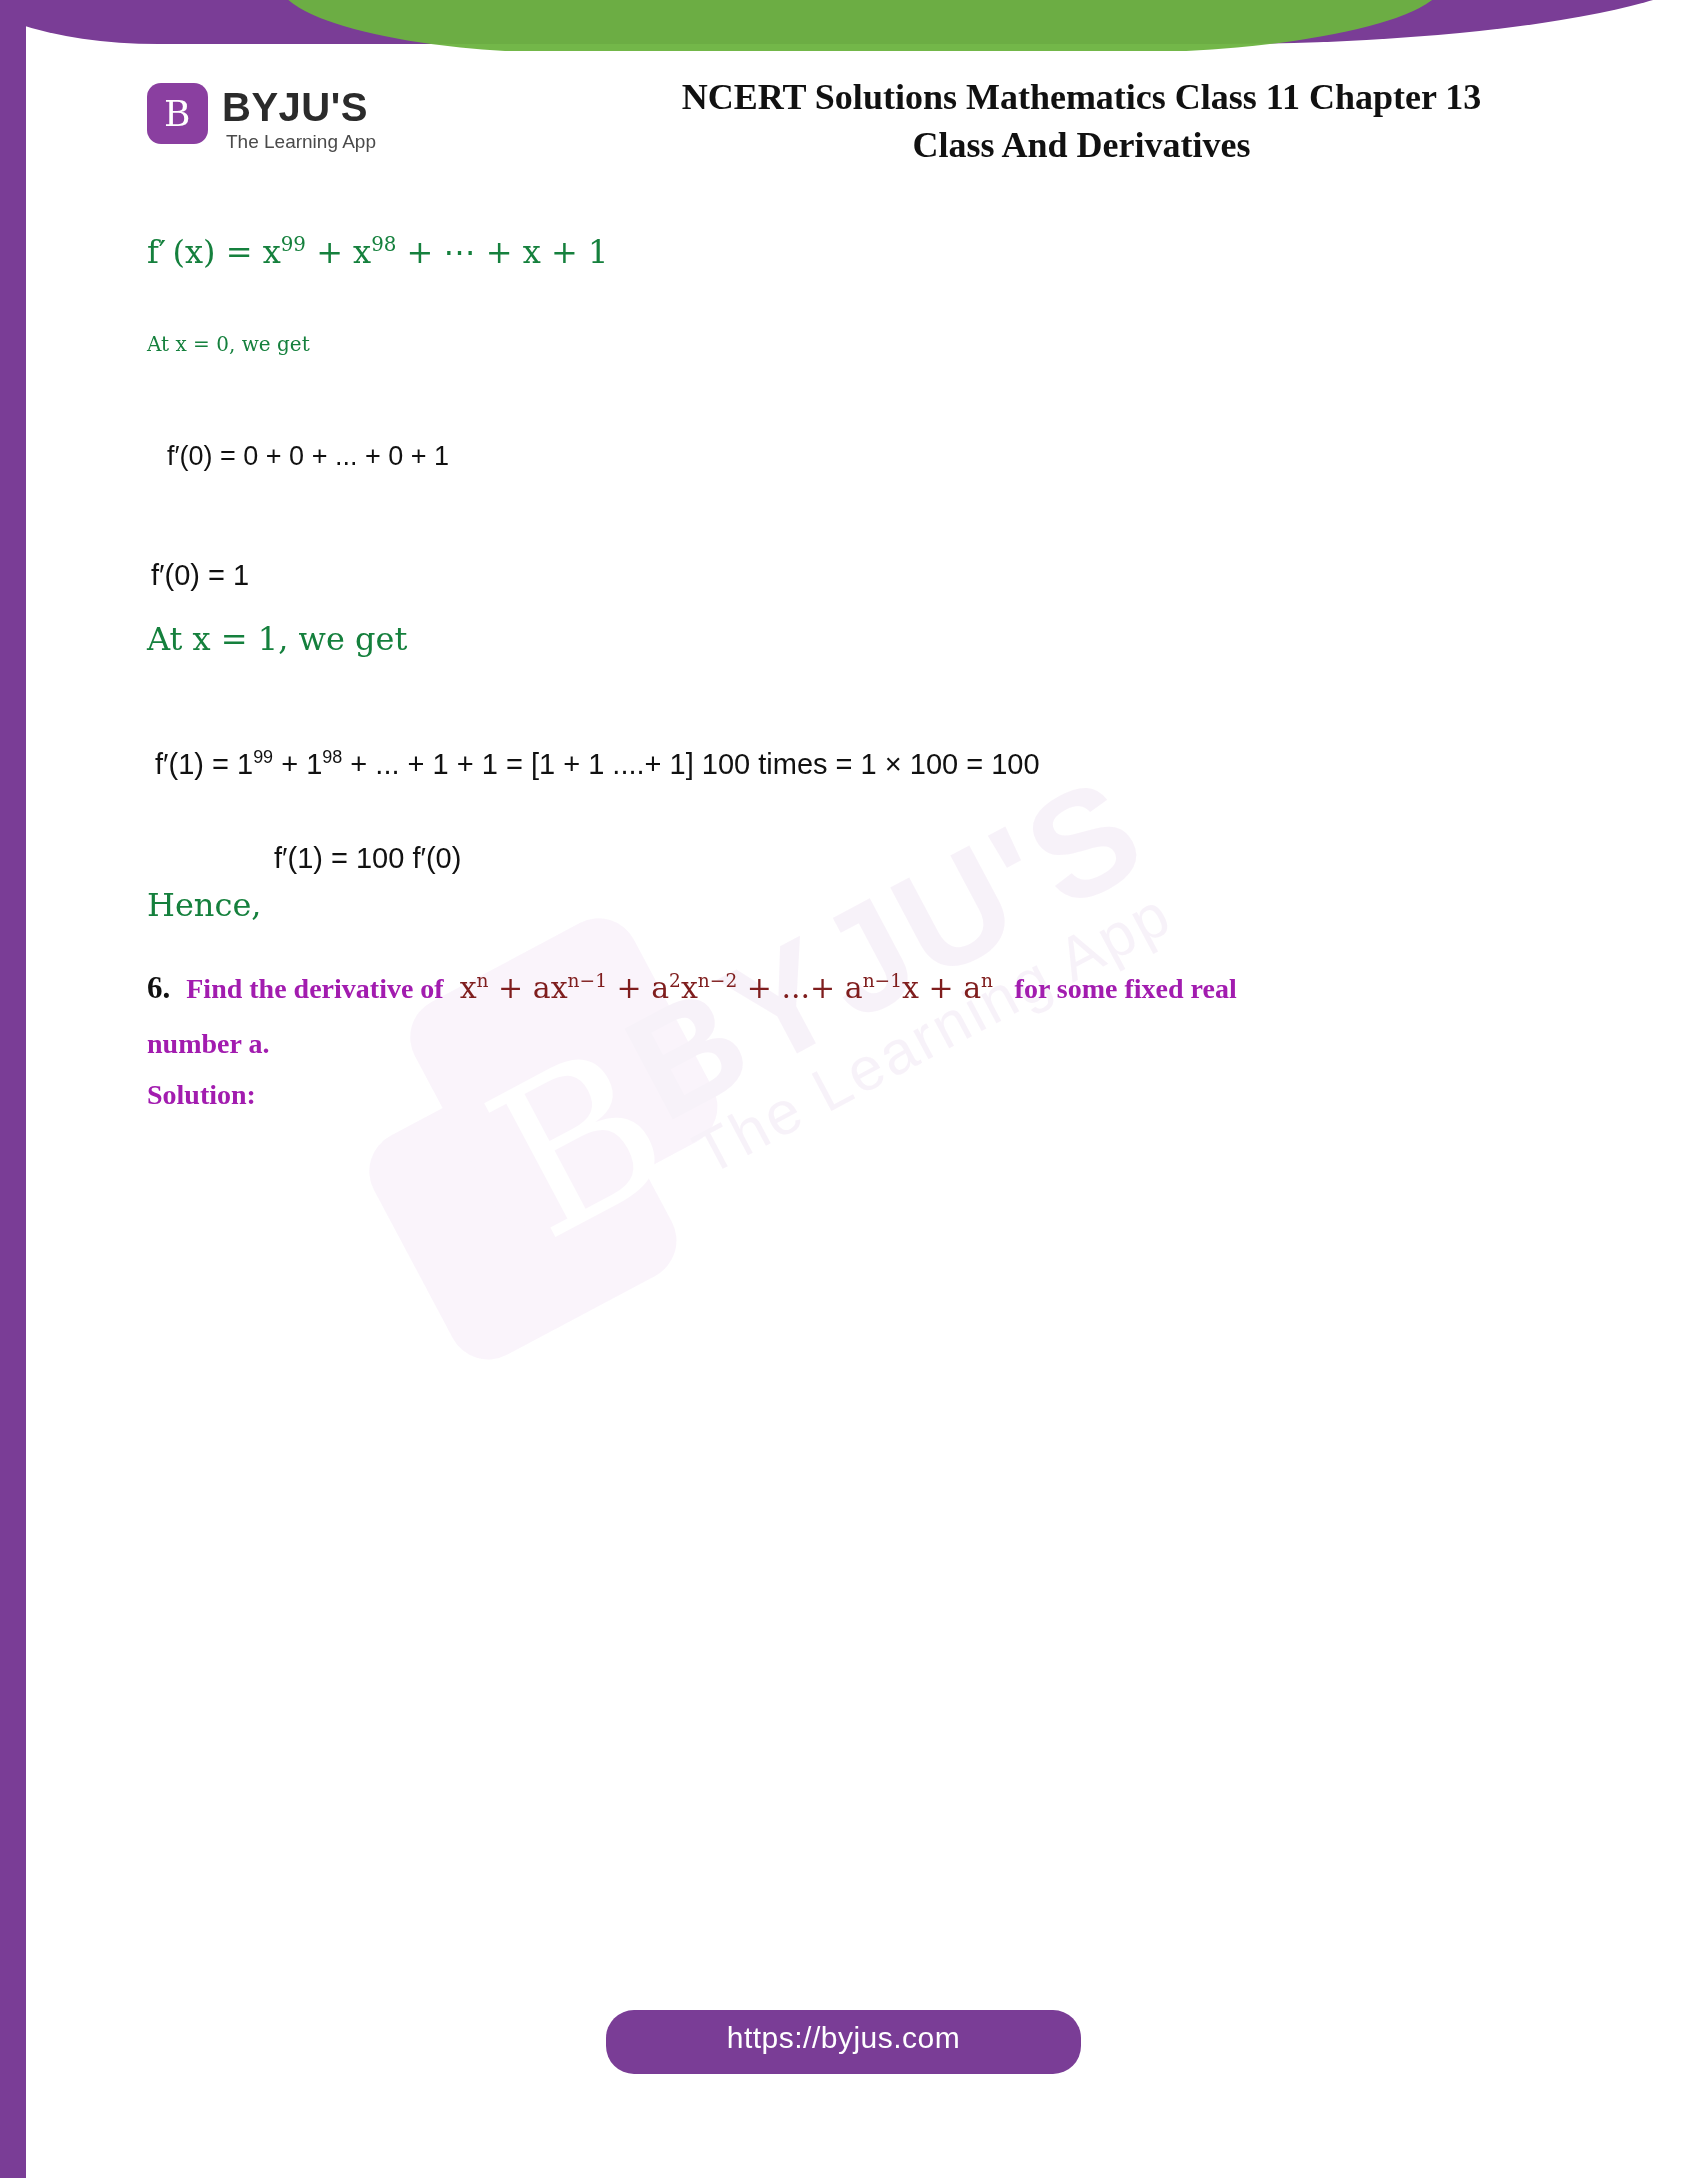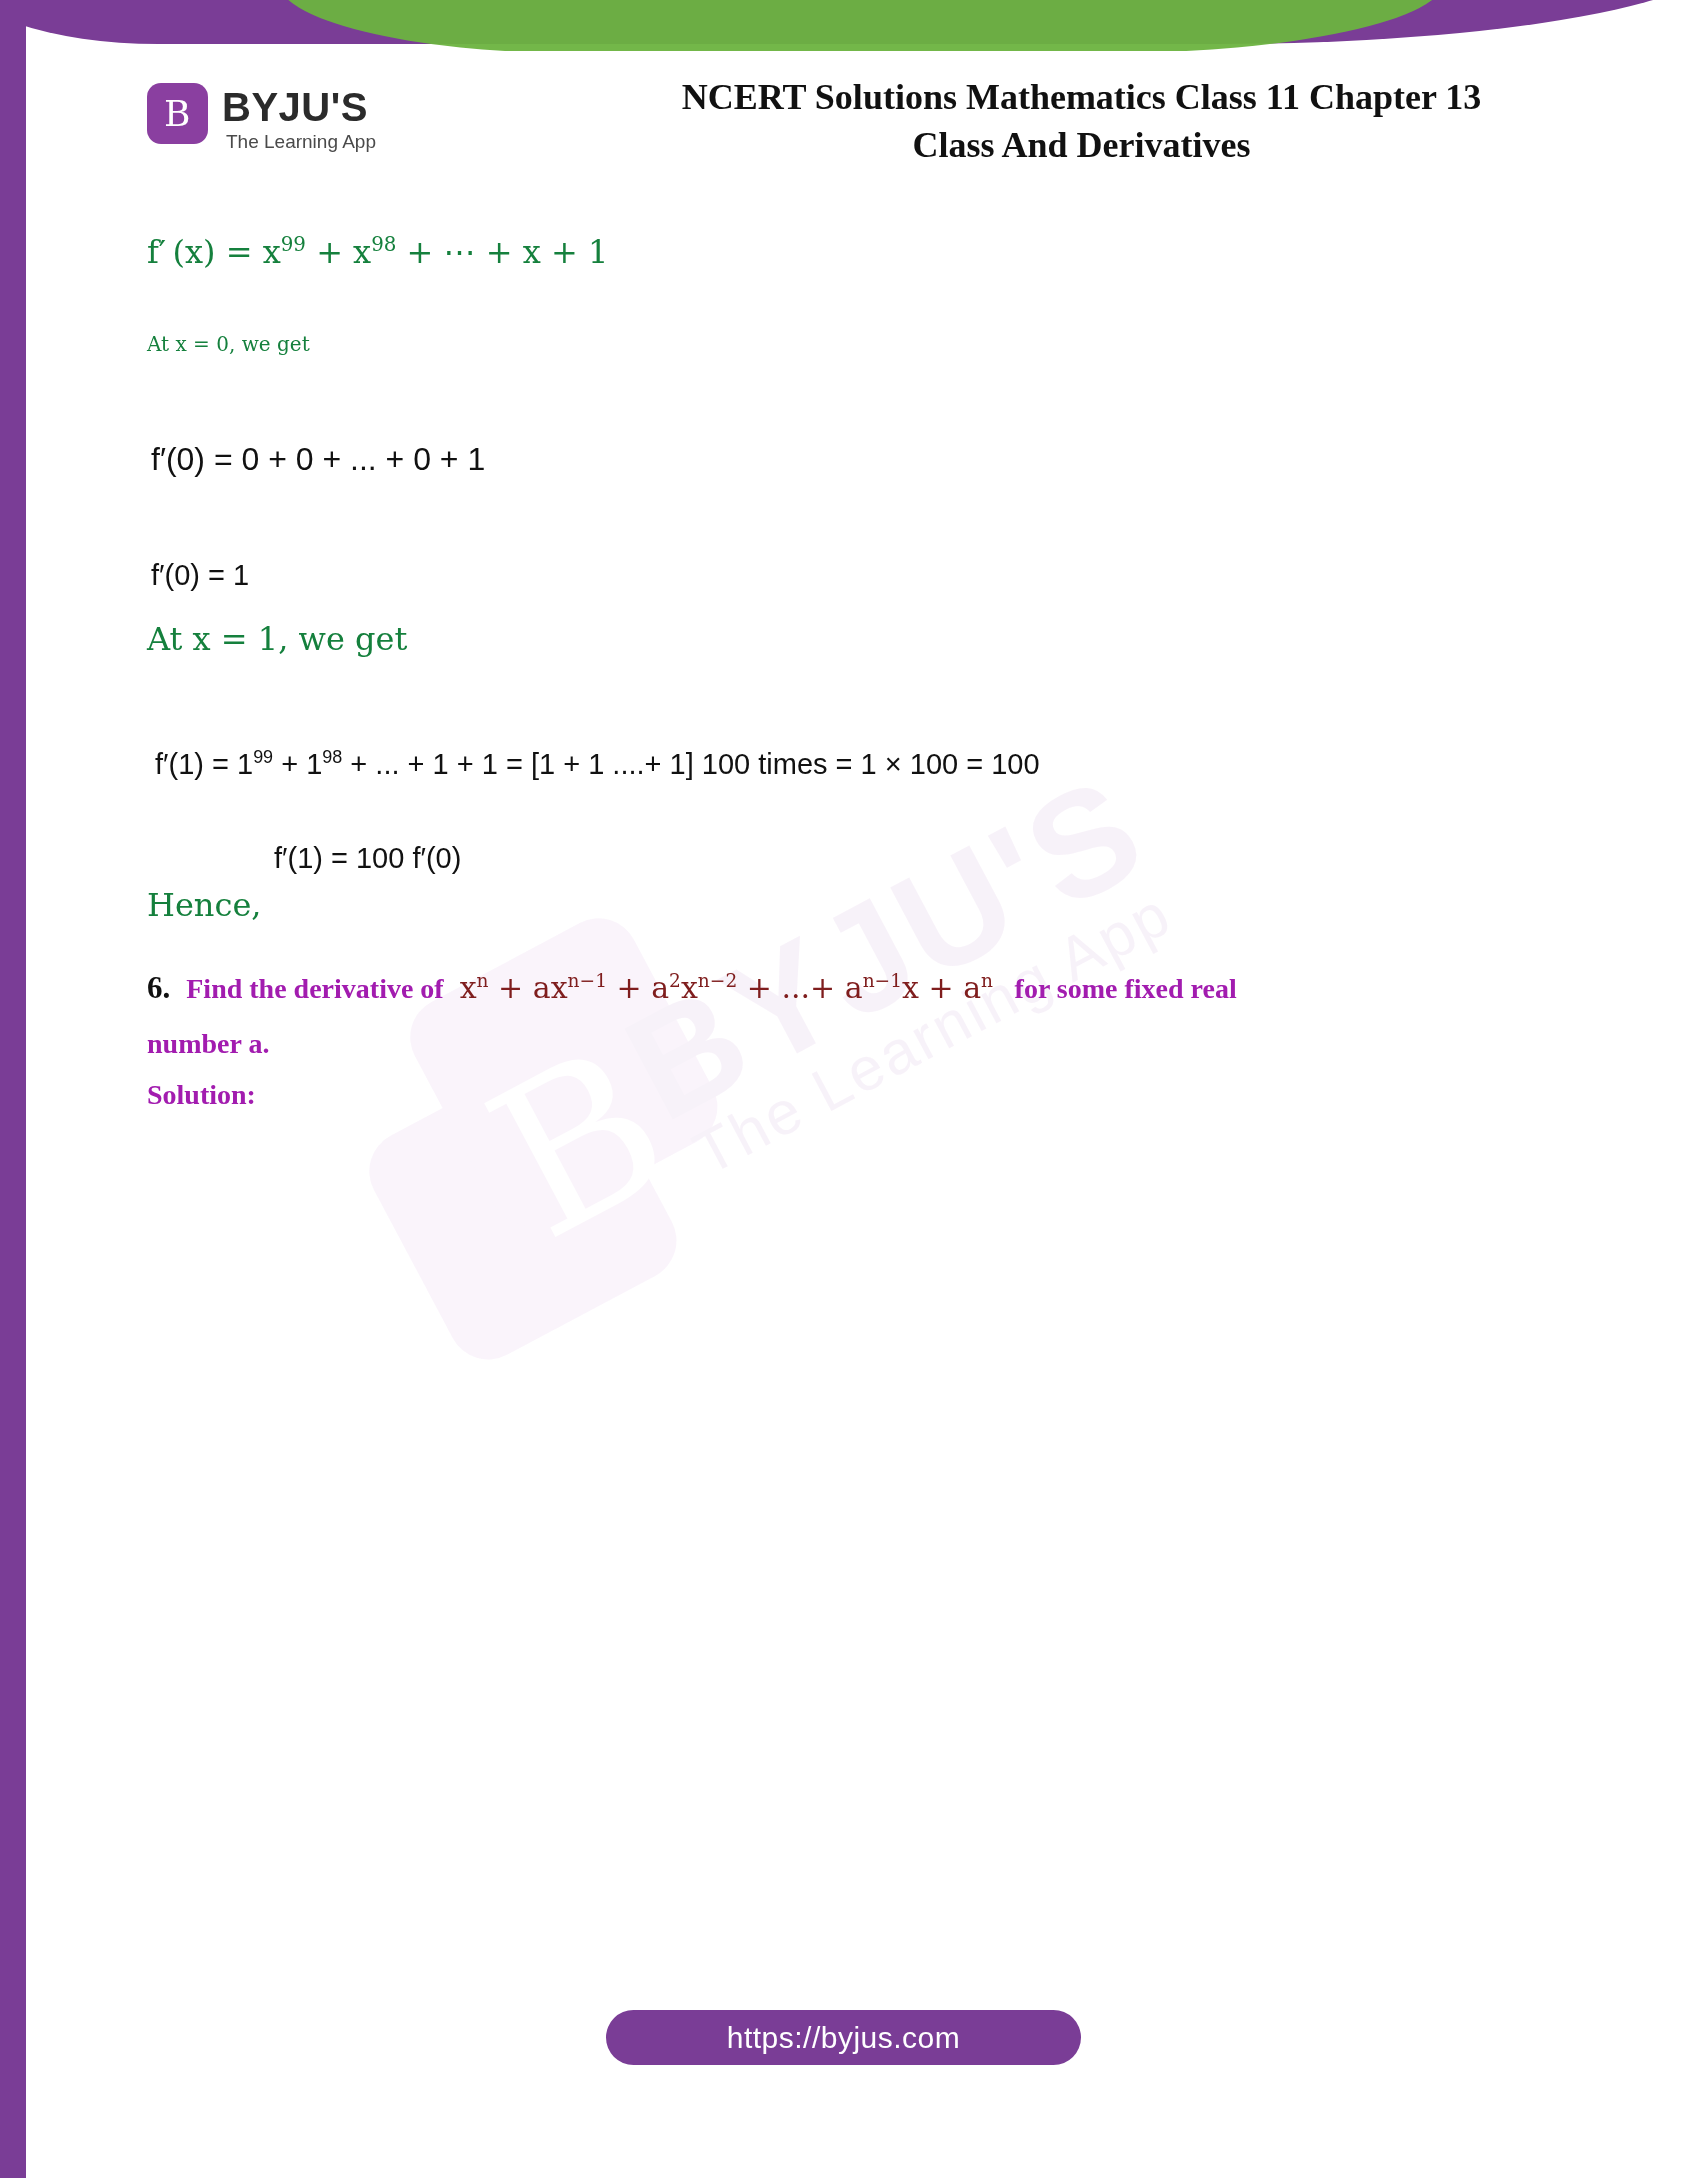--- a/index.html
+++ b/index.html
@@ -190,21 +190,21 @@
     font-family: "DejaVu Serif", serif;
     font-size: 30px;
     color: #7f1d1d;
     font-weight: normal;
   }
 
   
   .footer-btn {
     position: absolute;
     left: 606px; top: 2010px;
-    width: 475px; height: 55px;
+    width: 475px; height: 64px;
     background: #7a3d96;
     border-radius: 28px;
   }
   .footer-btn span {
     display: block;
     text-align: center;
     line-height: 55px;
     color: #ffffff;
     font-family: "Liberation Sans", sans-serif;
     font-size: 30px;
@@ -246,21 +246,21 @@
   <div class="content">
 
     <div class="row math-serif" style="left:0; top:25px; font-size:32px;">
       f′ (x) = x<sup>99</sup> + x<sup>98</sup> + ⋯ + x + 1
     </div>
 
     <div class="row math-serif" style="left:0; top:124px; font-size:20px;">
       At x = 0, we get
     </div>
 
-    <div class="row math-sans" style="left:4px; top:233px; font-size:32px;">
+    <div class="row math-sans" style="left:20px; top:233px; font-size:27px;">
       f′(0) = 0 + 0 + ... + 0 + 1
     </div>
 
     <div class="row math-sans" style="left:4px; top:351px; font-size:29px;">
       f′(0) = 1
     </div>
 
     <div class="row math-serif" style="left:0; top:412px; font-size:32px;">
       At x = 1, we get
     </div>

